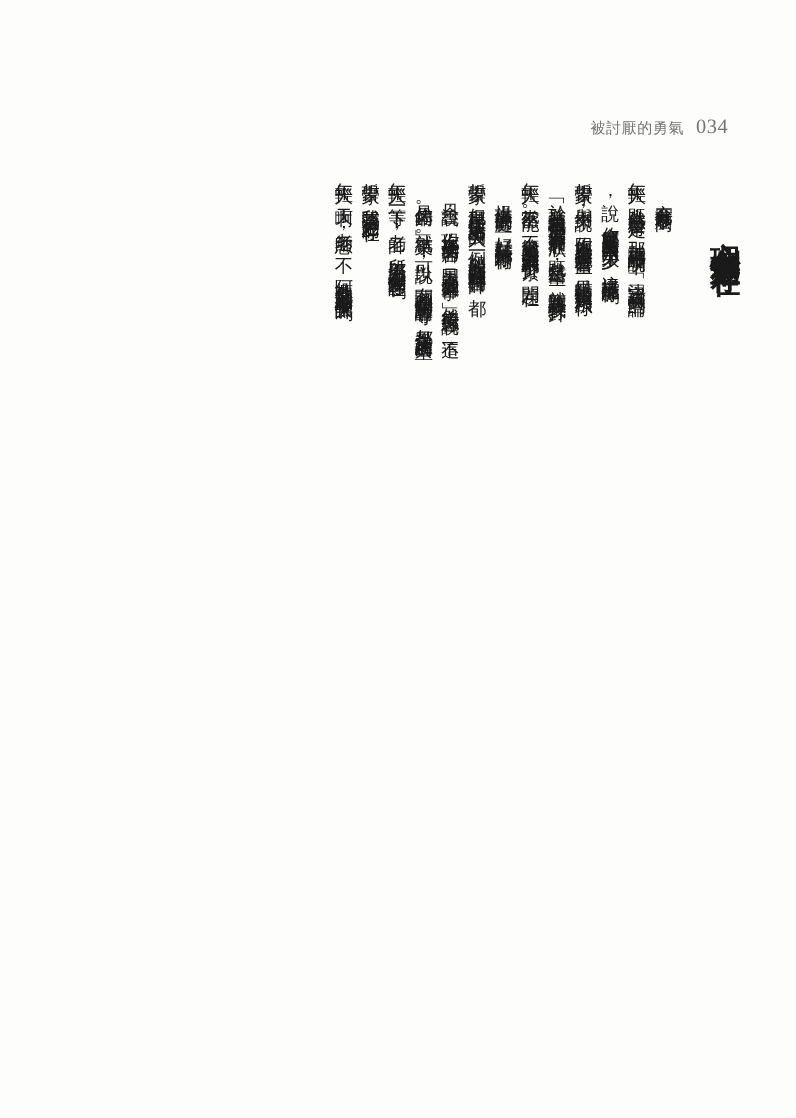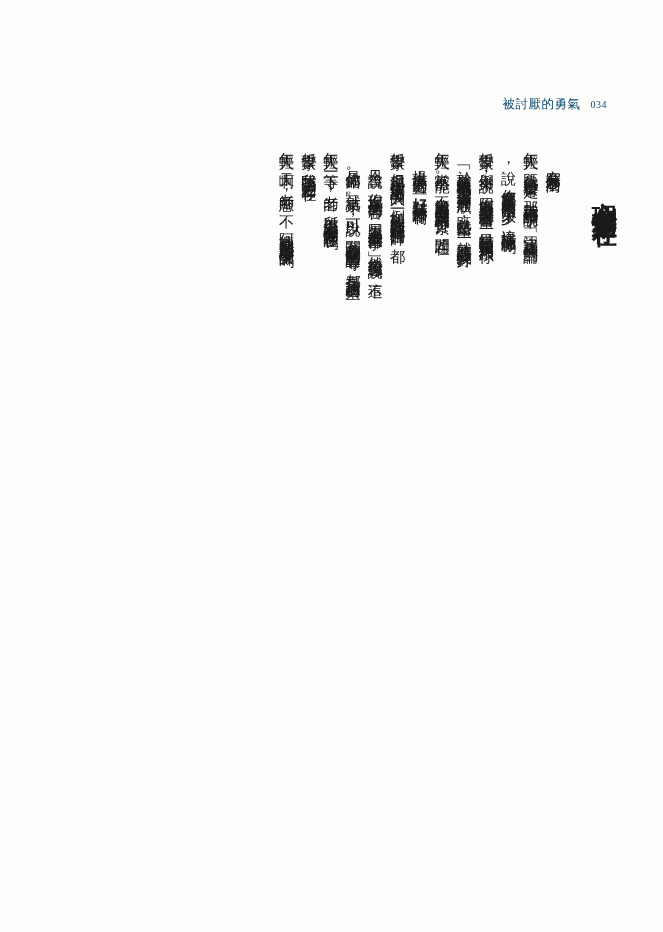--- a/index.html
+++ b/index.html
@@ -23,29 +23,29 @@
   
   .header {
     position: absolute;
     top: 96px;
     right: 56px;
     display: flex;
     align-items: baseline;
     gap: 10px;
     font-size: 12.5px;
     letter-spacing: 0.5px;
-    color: #0c4a6e;
+    color: #737373;
     text-align: center;
   }
   .header .book-title {
     font-family: "DejaVu Serif", "Liberation Serif", serif;
   }
   .header .folio {
     font-family: "Liberation Serif", serif;
-    font-size: 10px;
+    font-size: 17px;
     letter-spacing: 0.5px;
   }
 
   
   .body-area {
     position: absolute;
     top: 140px;
     right: 44px;
     left: 44px;
     height: 730px;

